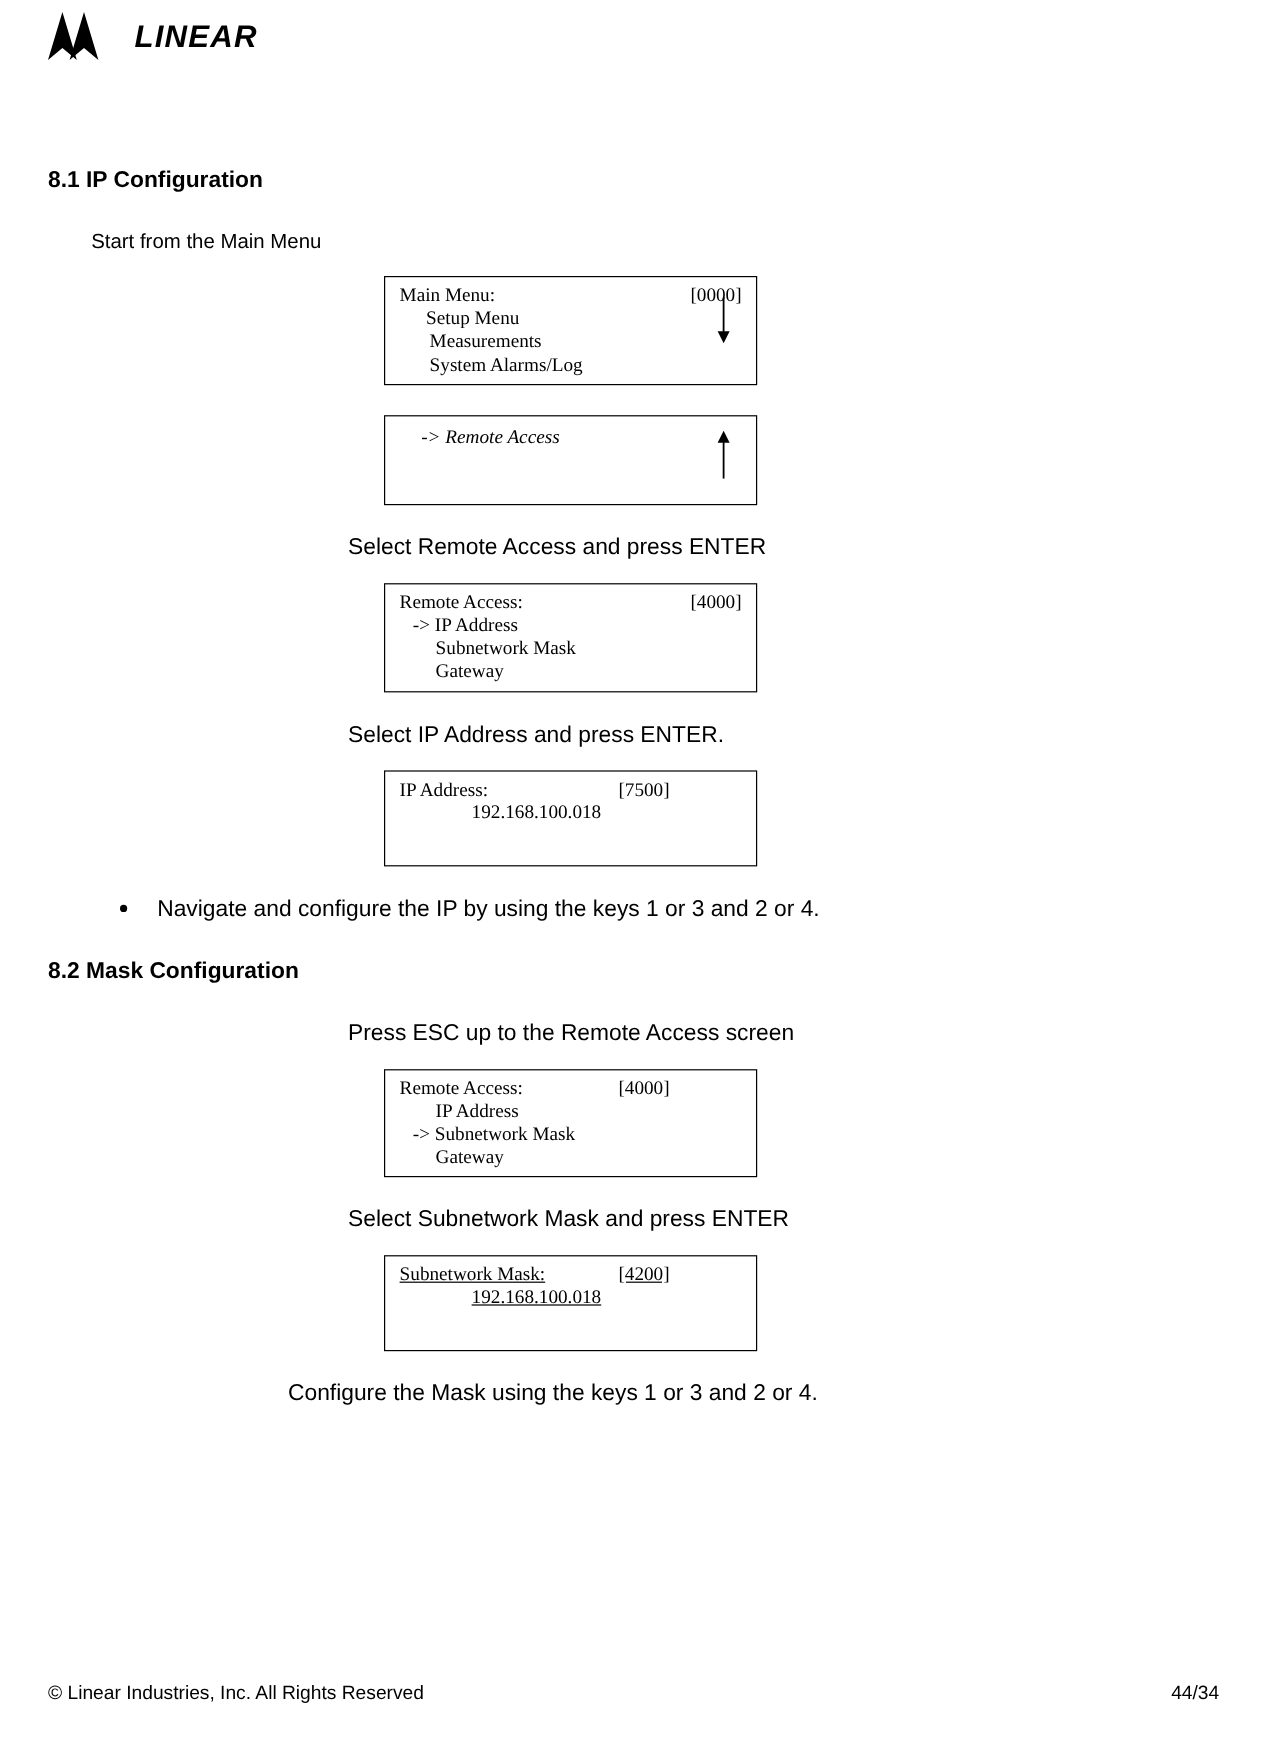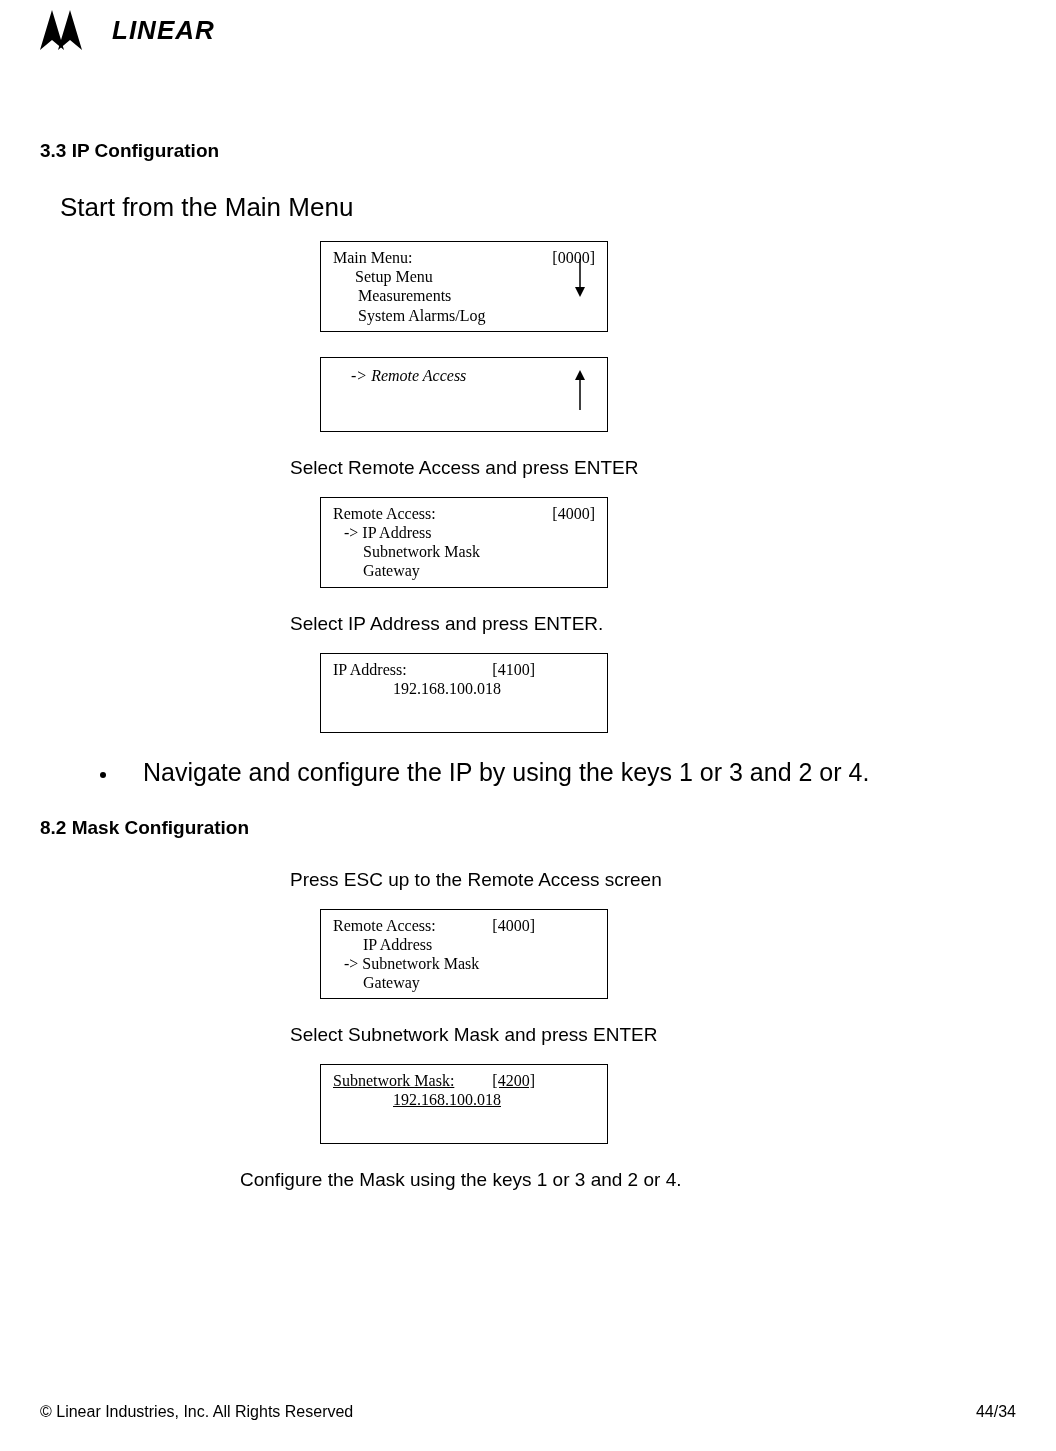--- a/index.html
+++ b/index.html
@@ -39,34 +39,34 @@
       font-size: 18px;
       margin-top: 12px;
       margin-right: 10px;
     }
     .section-title {
       font-weight: bold;
       font-size: 19px;
       margin-bottom: 30px;
     }
     .body-text {
-      font-size: 26px;
-      margin-left: 20px;
+      font-size: 17px;
+      margin-left: 36px;
       margin-bottom: 18px;
     }
     .centered-text {
       font-size: 19px;
       text-align: left;
       margin-left: 250px;
       margin-bottom: 18px;
     }
     .bold { font-weight: normal; }
     .screen-box {
       border: 1.5px solid #000;
-      width: 288px;
+      width: 311px;
       margin: 12px auto 25px 280px;
       padding: 6px 12px 6px 12px;
       font-family: "Times New Roman", Times, serif;
       font-size: 16px;
       line-height: 1.2;
       position: relative;
       min-height: 60px;
     }
     .screen-title-row {
       display: flex;
@@ -86,22 +86,21 @@
       right: 20px;
     }
     .arrow-down { top: 15px; }
     .arrow-up { top: 12px; }
     .bullet-row {
       display: flex;
       align-items: baseline;
       margin-left: 60px;
       margin-bottom: 30px;
       margin-top: 20px;
-      font-size: 25px;
-      gap: 12px;
+      font-size: 19px;
     }
     .bullet-dot {
       width: 6px;
       height: 6px;
       background: #000;
       border-radius: 50%;
       margin-right: 25px;
       flex-shrink: 0;
       position: relative;
       top: -3px;
@@ -126,21 +125,21 @@
       <svg width="50" height="40" viewBox="0 0 50 40">
         <polygon points="0,40 12,0 24,40 12,30" fill="#000"></polygon>
         <polygon points="18,40 30,0 42,40 30,30" fill="#000"></polygon>
         <polygon points="38,10 50,10 50,40 38,40" fill="#000" opacity="0.0"></polygon>
       </svg>
     </div>
     <span class="logo-text">LINEAR</span>
   </div>
 </div>
 
-<div class="section-title">3.3 IP Configuration</div>
+<div class="section-title">8.1 IP Configuration</div>
 <div class="body-text">Start from the Main Menu</div>
 
 <div class="screen-box">
   <div class="screen-title-row">
     <span>Main Menu:</span>
     <span>[0000]</span>
   </div>
   <div class="screen-line">Setup Menu</div>
   <div class="screen-line" style="padding-left:25px;">Measurements</div>
   <div class="screen-line" style="padding-left:25px;">System Alarms/Log</div>
@@ -172,21 +171,21 @@
   <div class="screen-line" style="padding-left:30px;">Gateway</div>
 </div>
 
 <div class="centered-text">
   <span>Select </span><span class="bold">IP Address</span><span> and press ENTER.</span>
 </div>
 
 <div class="screen-box" style="min-height:80px;">
   <div class="screen-title-row">
     <span>IP Address:</span>
-    <span class="code-right" style="margin-right:60px;">[4100]</span>
+    <span class="code-right" style="margin-right:60px;">[7500]</span>
   </div>
   <div class="screen-value">192.168.100.018</div>
 </div>
 
 <div class="bullet-row">
   <div class="bullet-dot"></div>
   <div>Navigate and configure the IP by using the keys 1 or 3 and  2 or 4.</div>
 </div>
 
 <div class="section-title">8.2 Mask Configuration</div>

